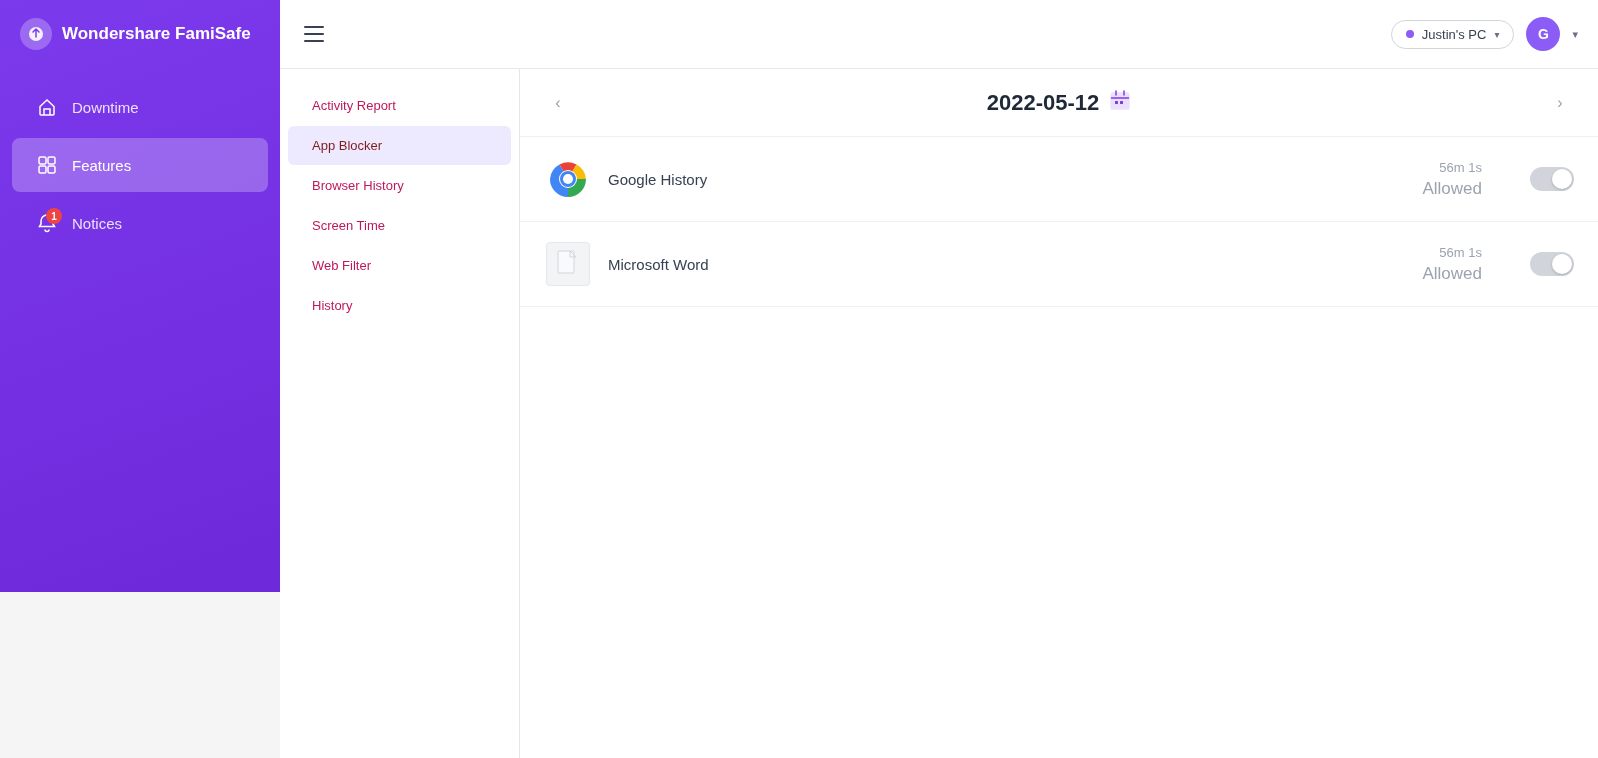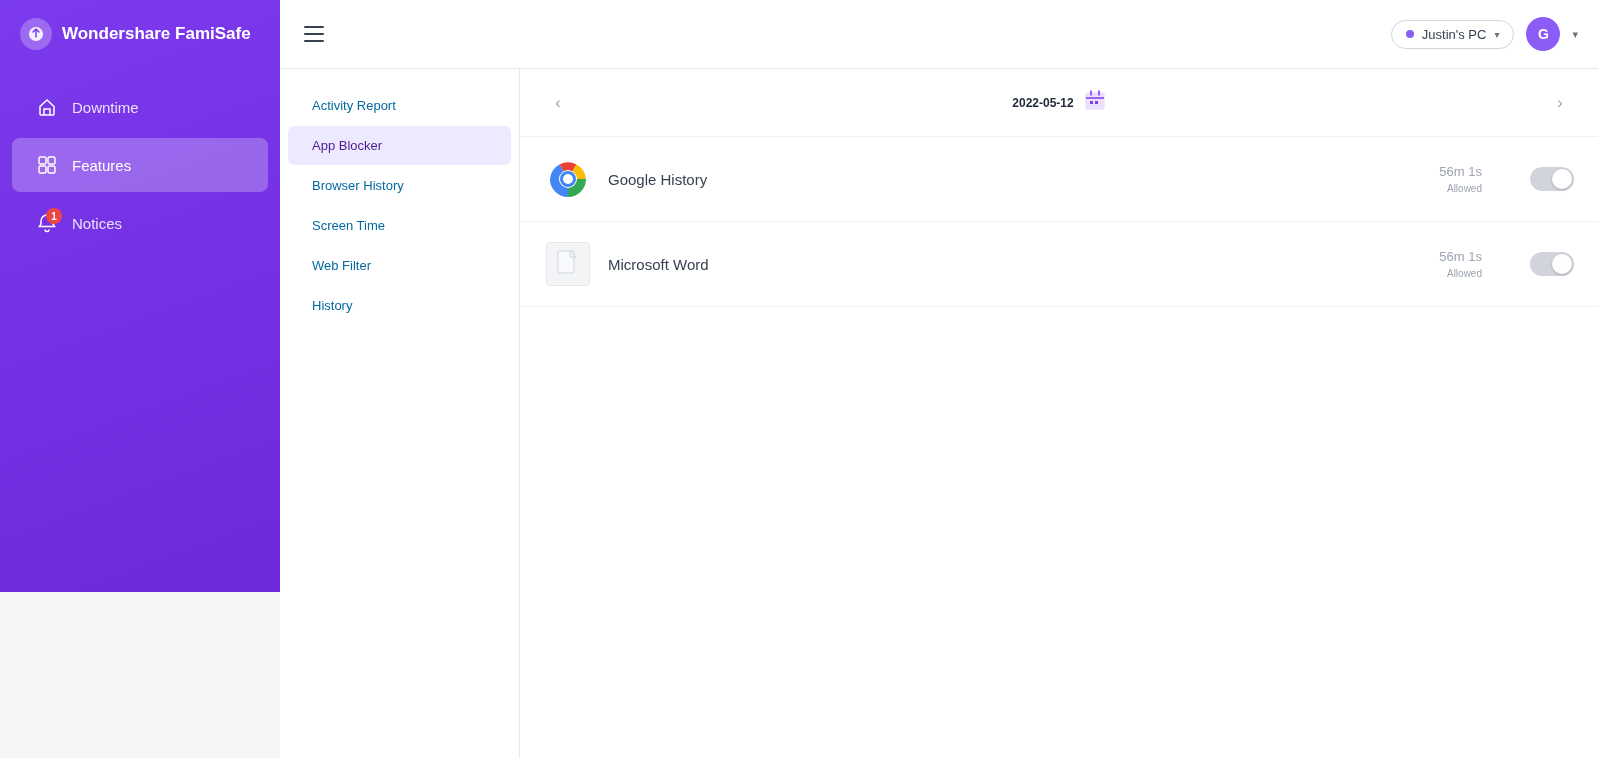--- a/index.html
+++ b/index.html
@@ -167,28 +167,28 @@
       width: 240px;
       min-width: 240px;
       background: white;
       border-right: 1px solid #e5e7eb;
       padding: 16px 0;
       height: 100%;
     }
     .subnav-item {
       padding: 12px 24px;
       font-size: 13px;
-      color: #0369a1;
+      color: #be185d;
       cursor: pointer;
       border-radius: 6px;
       margin: 1px 8px;
     }
     .subnav-item.active {
       background: #ede9fe;
-      color: #4c1d95;
+      color: #7f1d1d;
       font-weight: 500;
     }
 
     
     .main-panel {
       flex: 1;
       background: white;
       overflow-y: auto;
       padding: 0;
     }
@@ -211,21 +211,21 @@
       color: #9ca3af;
       font-size: 16px;
       border-radius: 4px;
     }
     .nav-arrow-left { position: absolute; left: 24px; }
     .nav-arrow-right { position: absolute; right: 24px; }
     .date-display {
       display: flex;
       align-items: center;
       gap: 10px;
-      font-size: 12px;
+      font-size: 22px;
       font-weight: 600;
       color: #1f2937;
     }
     .calendar-icon {
       color: #7c3aed;
       font-size: 20px;
     }
 
     
     .app-list {
@@ -272,21 +272,21 @@
       align-items: flex-end;
       gap: 4px;
       margin-right: 32px;
     }
     .usage-time {
       font-size: 13px;
       color: #9ca3af;
       font-weight: 400;
     }
     .usage-status {
-      font-size: 10px;
+      font-size: 17px;
       color: #9ca3af;
     }
     
     .toggle {
       width: 44px;
       height: 24px;
       background: #d1d5db;
       border-radius: 12px;
       position: relative;
       cursor: pointer;

